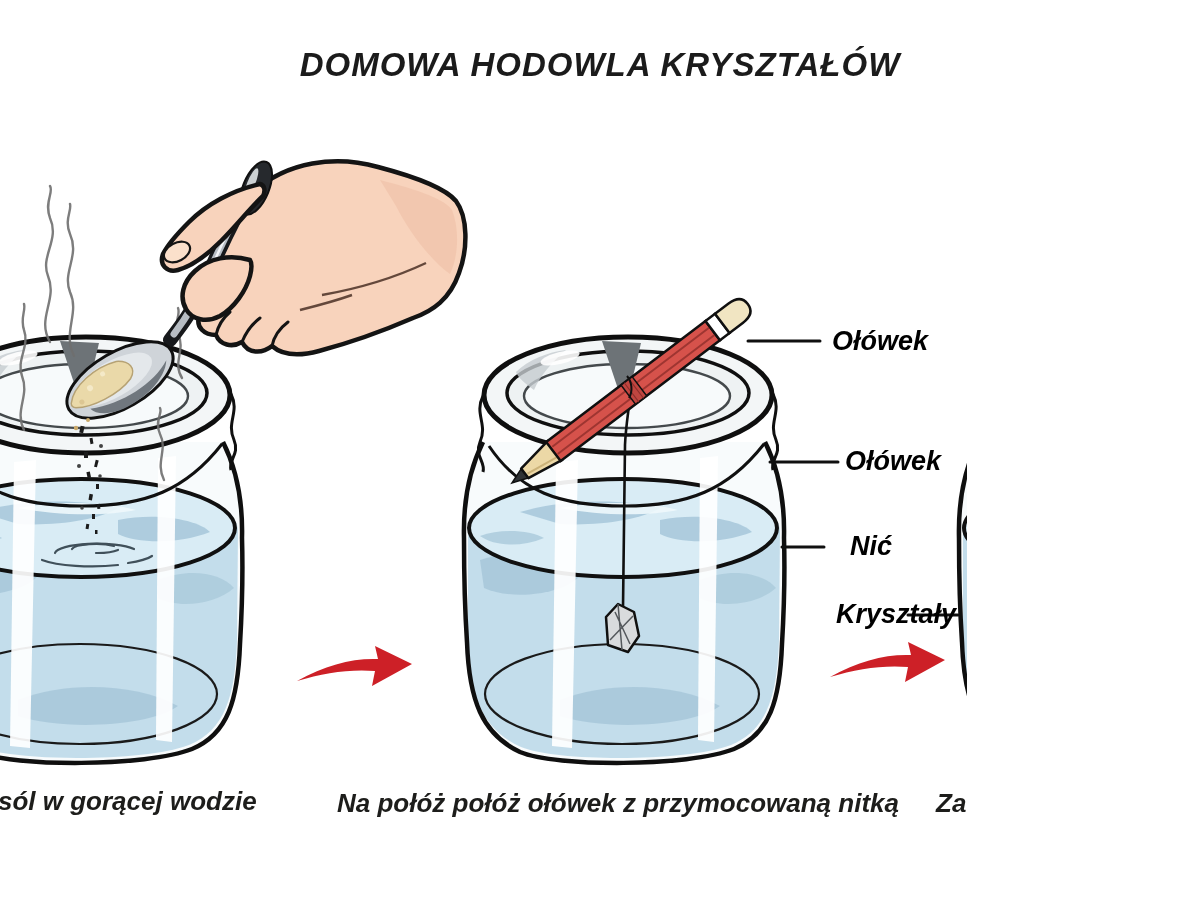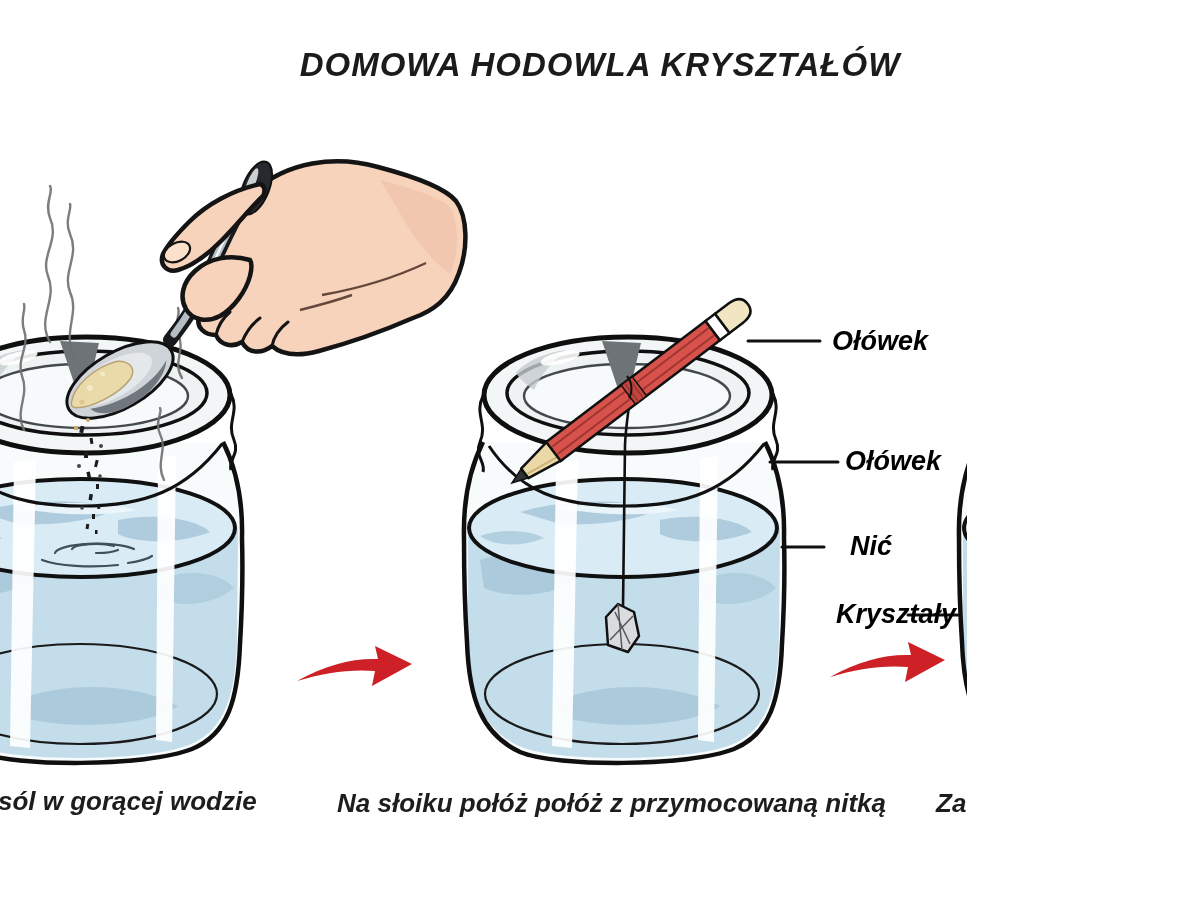--- a/index.html
+++ b/index.html
@@ -198,15 +198,15 @@
   </svg>
 
   <div class="title">DOMOWA HODOWLA KRYSZTAŁÓW</div>
 
   <div class="ann ann-olowek">Ołówek</div>
   <div class="ann ann-sloik">Ołówek</div>
   <div class="ann ann-nic">Nić</div>
   <div class="ann ann-krysztaly">Kryształy</div>
 
   <div class="cap cap-1">sól w gorącej wodzie</div>
-  <div class="cap cap-2">Na słoiku połóż połóż z przymocowaną nitką</div>
+  <div class="cap cap-2">Na połóż połóż ołówek z przymocowaną nitką</div>
   <div class="cap cap-3">Zaczekaj kilka dni i ob</div>
 </div>
 
 </body></html>

